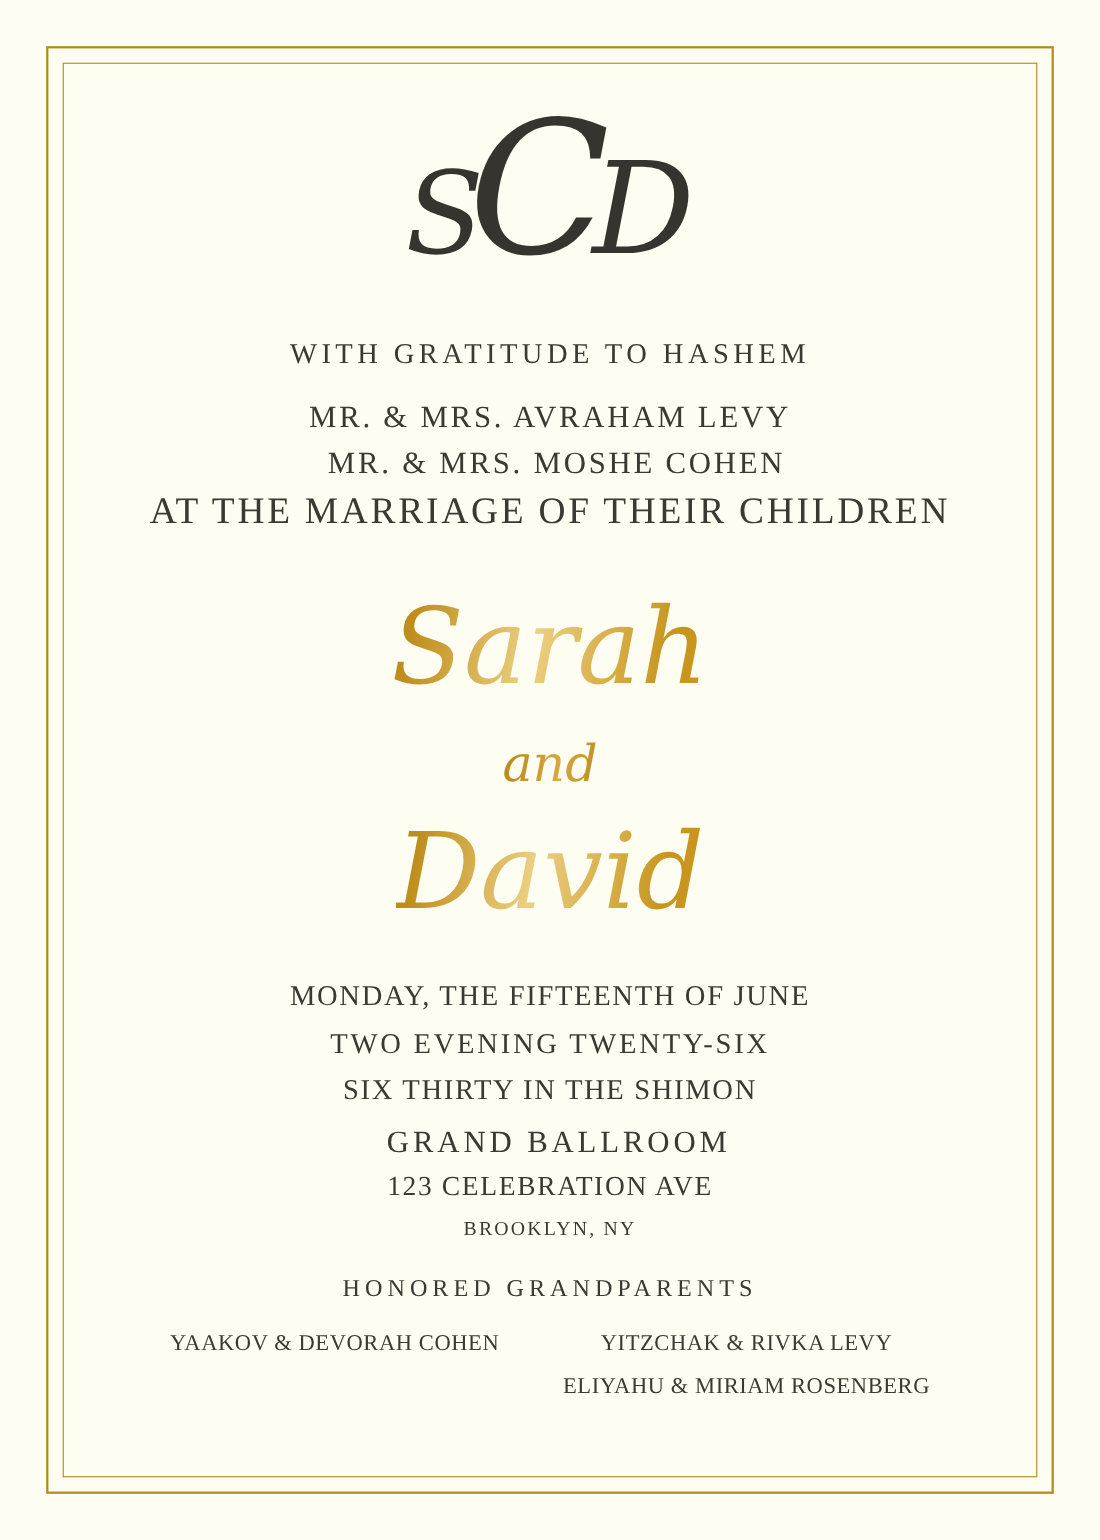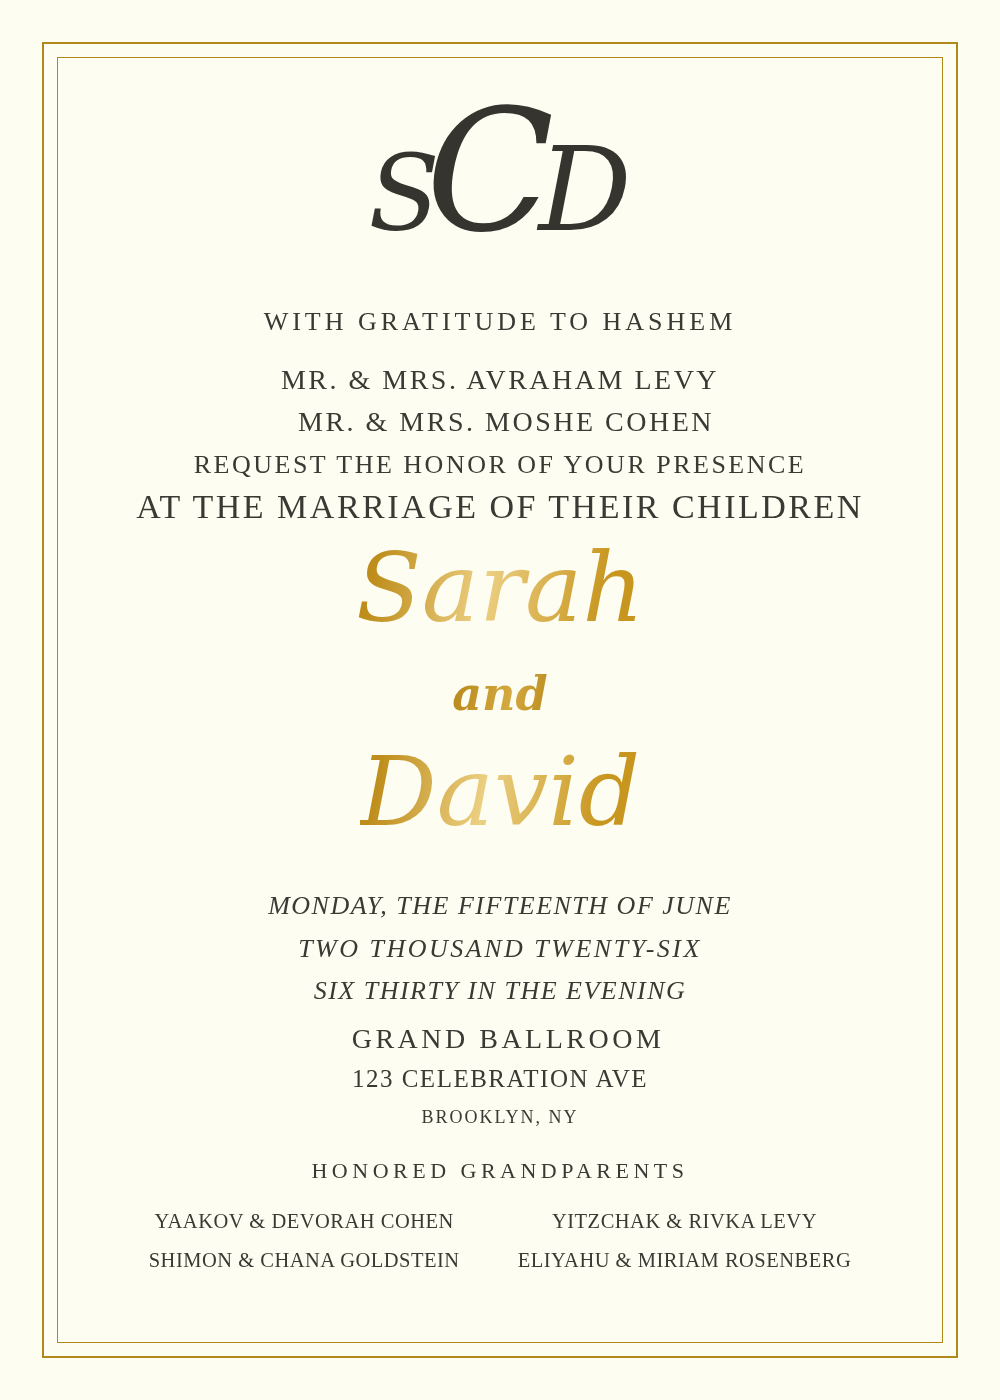--- a/index.html
+++ b/index.html
@@ -64,30 +64,30 @@
     background: linear-gradient(100deg, #BE8D1B 8%, #ECCF82 45%, #C8961F 85%);
     -webkit-background-clip: text;
     background-clip: text;
     color: transparent;
   }
   .bride { top: 528px; line-height: 120px; }
   .bride .gold-script { font-size: 96px; }
   .and-line { top: 666px; line-height: 56px; }
   .and-line .gold-script {
     font-size: 46px;
-    font-weight: bold;
+    font-weight: normal;
     background: linear-gradient(100deg, #BB8C1F 10%, #D4A940 60%, #BB8C1F 100%);
     -webkit-background-clip: text;
     background-clip: text;
   }
   .groom { top: 732px; line-height: 120px; }
   .groom .gold-script { font-size: 96px; }
   
   .event { top: 885px; }
-  .event > div { line-height: 42.5px; font-style: italic; }
+  .event > div { line-height: 42.5px; }
   .event-0 { font-size: 26px; letter-spacing: 1.5px; }
   .event-1 { font-size: 26px; letter-spacing: 2.5px; }
   .event-2 { font-size: 26px; letter-spacing: 1.5px; }
   .venue { top: 1019px; }
   .venue > div { line-height: 39.5px; }
   .venue-0 { font-size: 28px; letter-spacing: 3.5px; padding-left: 16px; }
   .venue-1 { font-size: 25px; letter-spacing: 1.5px; }
   .venue-2 { font-size: 18px; letter-spacing: 2px; }
   
   .gp-heading {
@@ -122,52 +122,50 @@
 <div class="line monogram">
   <span class="mono-side-s">S</span>
   <span class="mono-center">C</span>
   <span class="mono-side-d">D</span>
 </div>
 
 <div class="line intro">
   <div class="intro-0">WITH GRATITUDE TO HASHEM</div>
   <div class="intro-1">MR. &amp; MRS. AVRAHAM LEVY</div>
   <div class="intro-2">MR. &amp; MRS. MOSHE COHEN</div>
-  <div class="intro-3">REQUEST THE HONOR OF YOUR PRESENCE</div>
   <div class="intro-4">AT THE MARRIAGE OF THEIR CHILDREN</div>
 </div>
 
 <div class="line bride">
   <span class="gold-script">Sarah</span>
 </div>
 
 <div class="line and-line">
   <span class="gold-script">and</span>
 </div>
 
 <div class="line groom">
   <span class="gold-script">David</span>
 </div>
 
 <div class="line event">
   <div class="event-0">MONDAY, THE FIFTEENTH OF JUNE</div>
-  <div class="event-1">TWO THOUSAND TWENTY-SIX</div>
-  <div class="event-2">SIX THIRTY IN THE EVENING</div>
+  <div class="event-1">TWO EVENING TWENTY-SIX</div>
+  <div class="event-2">SIX THIRTY IN THE SHIMON</div>
 </div>
 
 <div class="line venue">
   <div class="venue-0">GRAND BALLROOM</div>
   <div class="venue-1">123 CELEBRATION AVE</div>
   <div class="venue-2">BROOKLYN, NY</div>
 </div>
 
 <div class="line gp-heading">HONORED GRANDPARENTS</div>
 
 <div class="gp-columns">
   <div class="gp-col">
     <div>YAAKOV &amp; DEVORAH COHEN</div>
-    <div>SHIMON &amp; CHANA GOLDSTEIN</div>
   </div>
   <div class="gp-col">
     <div>YITZCHAK &amp; RIVKA LEVY</div>
     <div>ELIYAHU &amp; MIRIAM ROSENBERG</div>
   </div>
 </div>
 
 </body></html>

